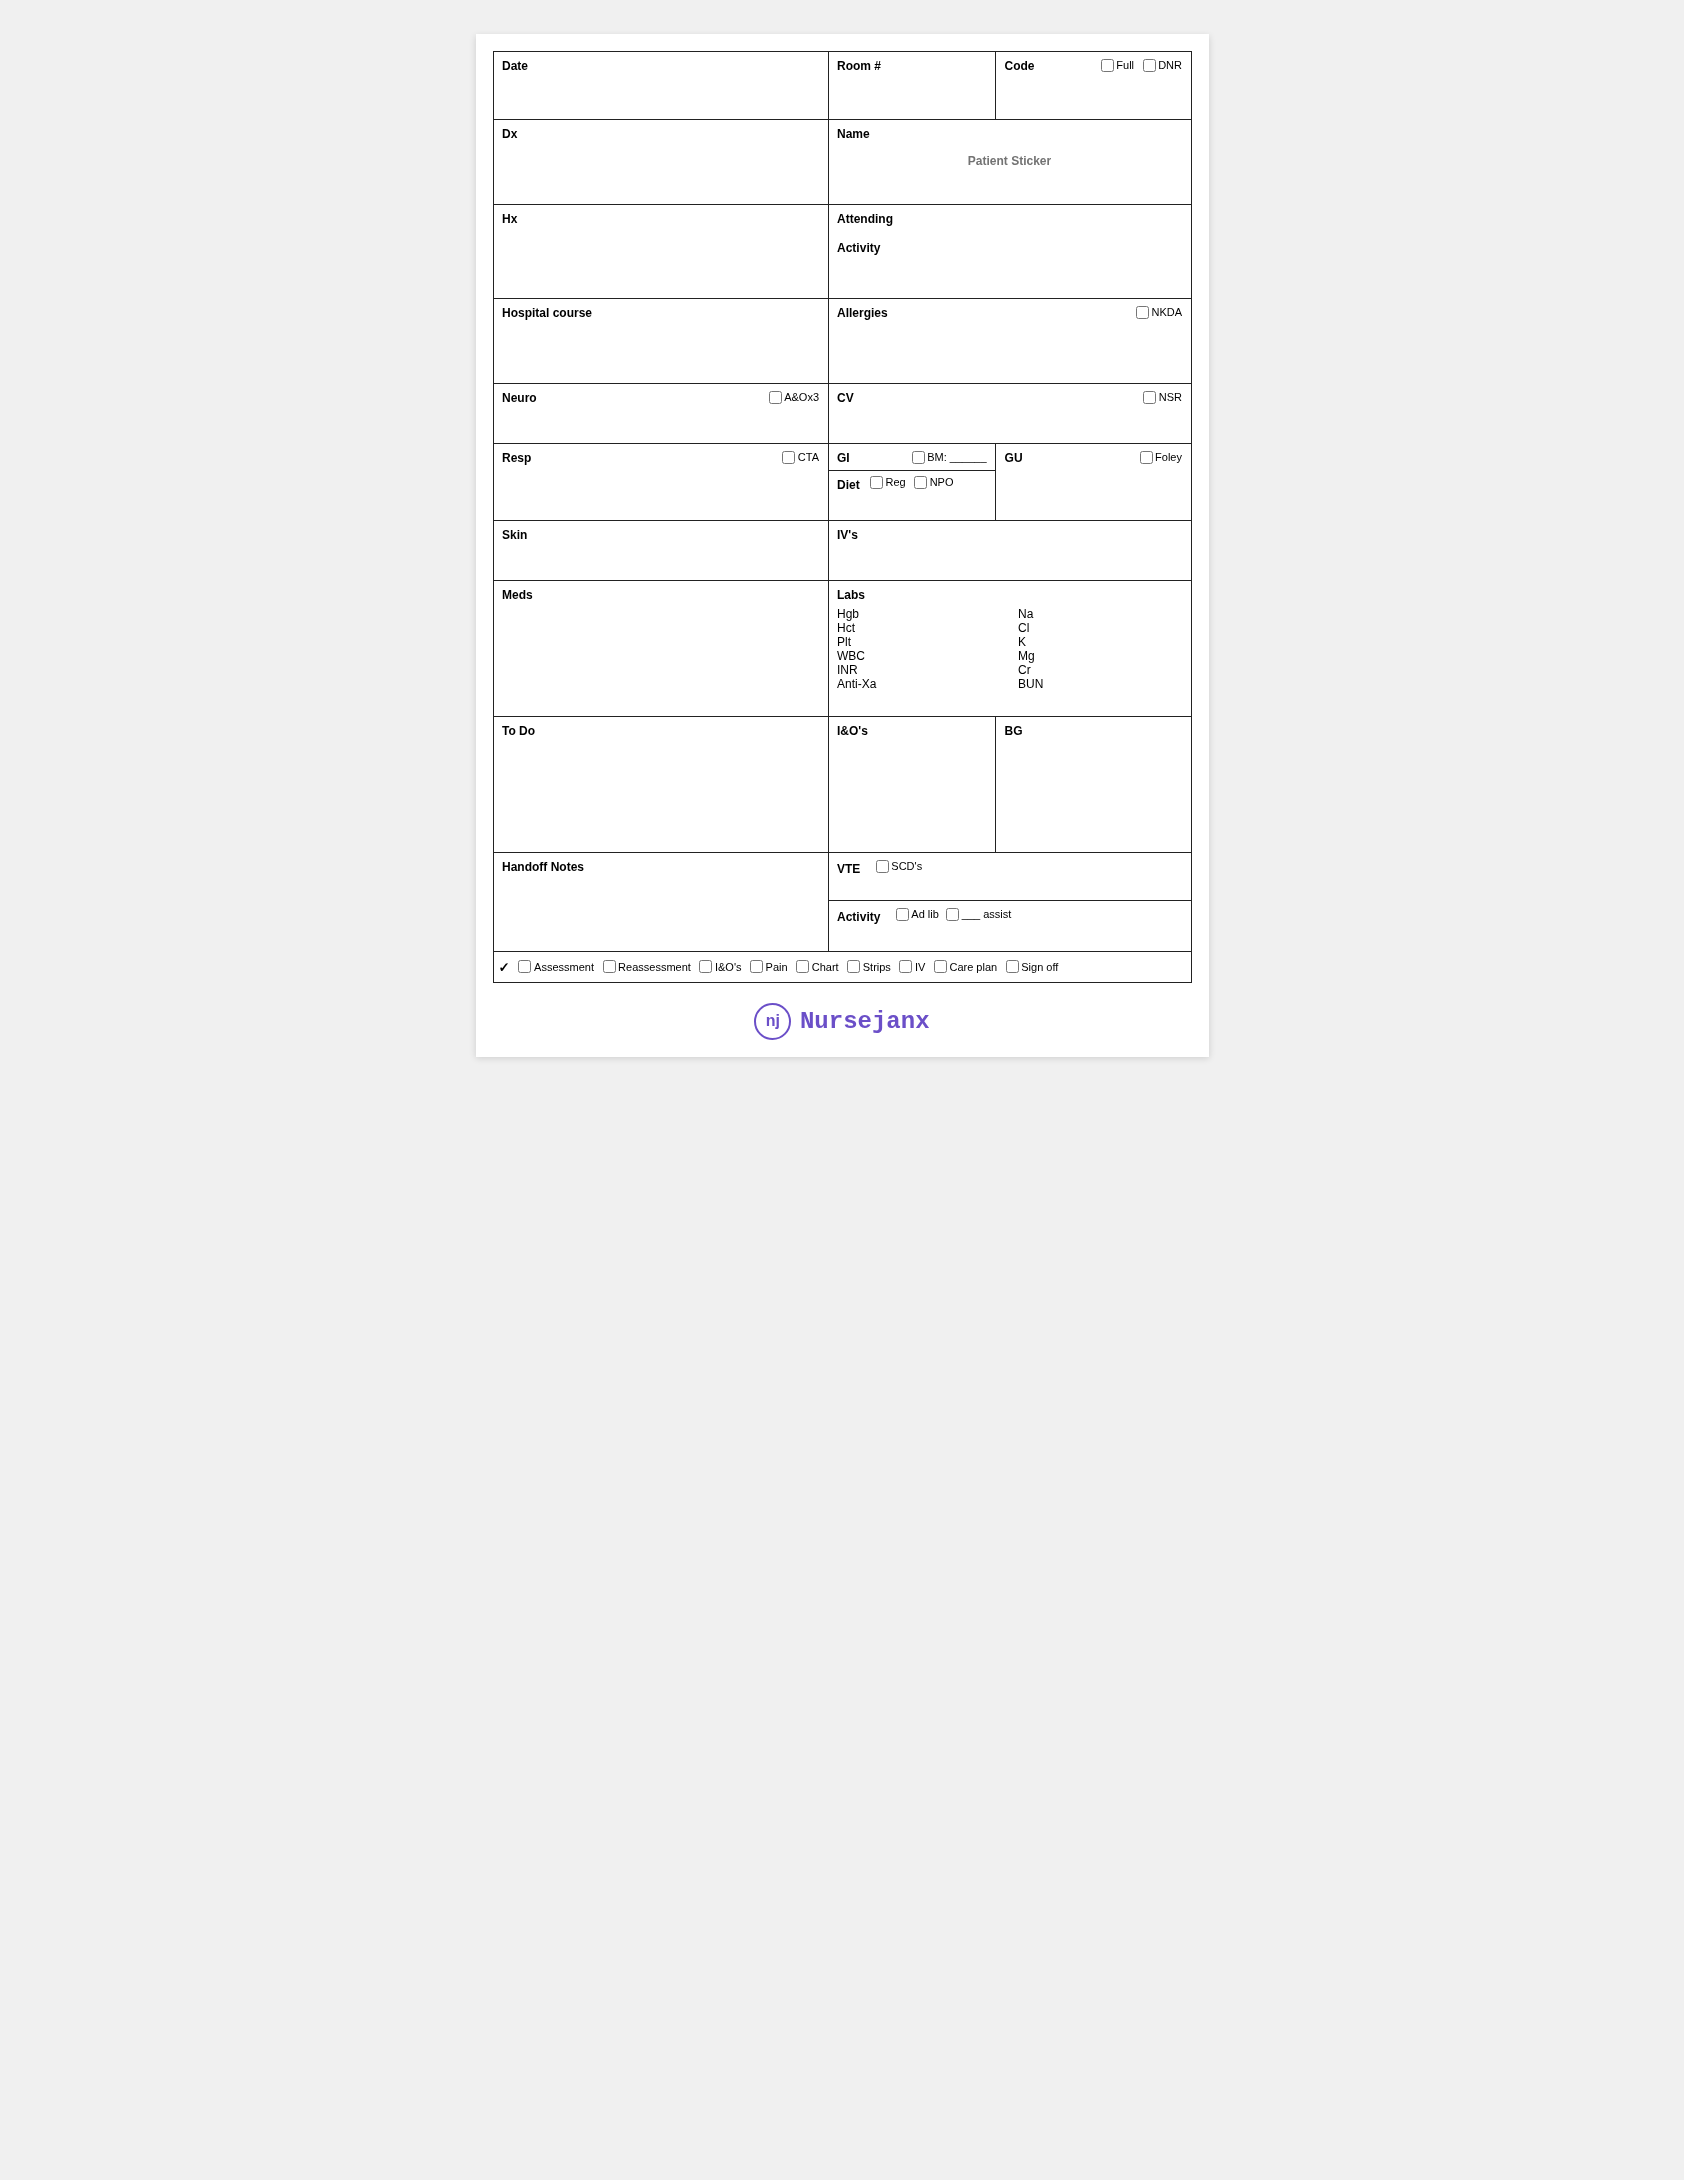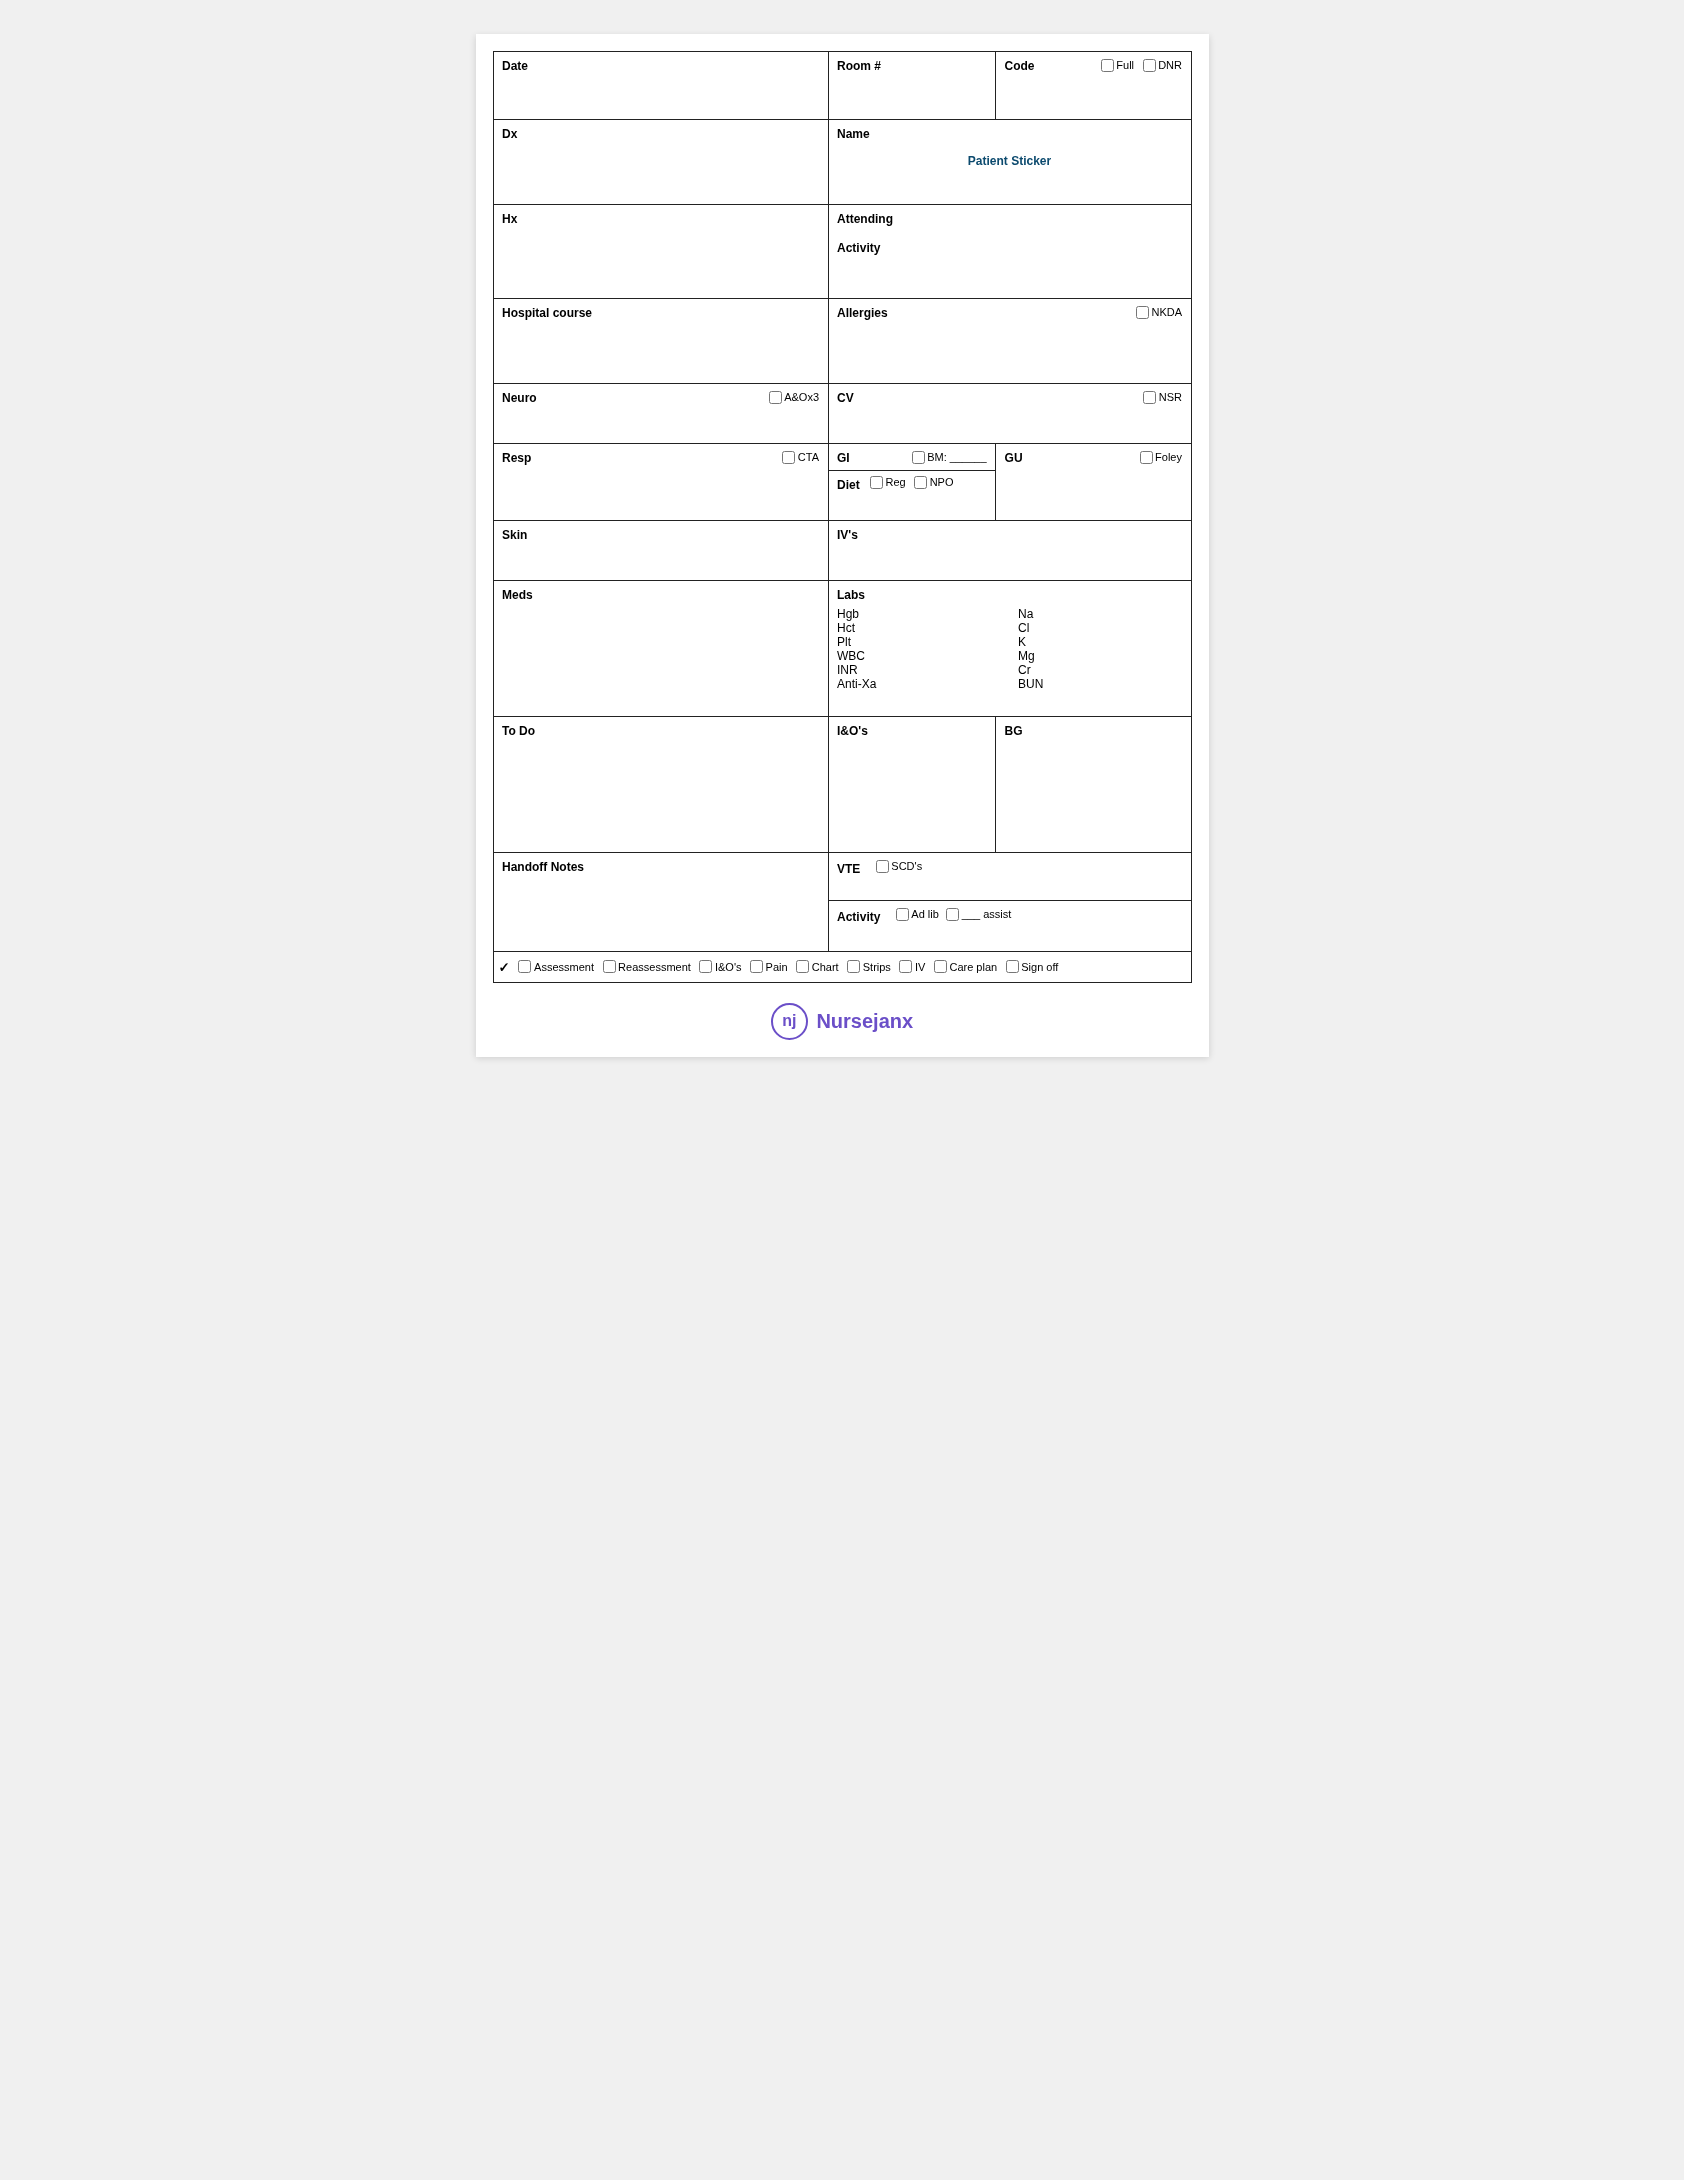--- a/index.html
+++ b/index.html
@@ -25,21 +25,21 @@
     .main-table td, .main-table th {
       border: 1.3px solid #222;
       padding: 6.8px 8.5px;
       vertical-align: top;
       font-size: 12px;
     }
     .label {
       font-weight: bold;
     }
     .patient-sticker {
-      color: #0c4a6e;
+      color: #737373;
       font-weight: bold;
       text-align: center;
       display: block;
       margin-top: 13.6px;
       margin-bottom: 6.8px;
       font-size: 12px;
     }
     .labs-grid {
       display: grid;
       grid-template-columns: 1fr 1fr;
@@ -77,23 +77,24 @@
       border-radius: 50%;
       border: 2.1px solid #6b4fc8;
       display: flex;
       align-items: center;
       justify-content: center;
       font-weight: bold;
       font-size: 16px;
       color: #6b4fc8;
     }
     .logo-text {
-      font-size: 20px;
+      font-size: 24px;
       font-weight: normal;
       color: #222;
+      font-family: Liberation Mono, monospace;
     }
     .logo-text span {
       color: #6b4fc8;
       font-weight: bold;
     }
     .tall-cell {
       min-height: 68px;
       height: 68px;
     }
     .todo-cell {

